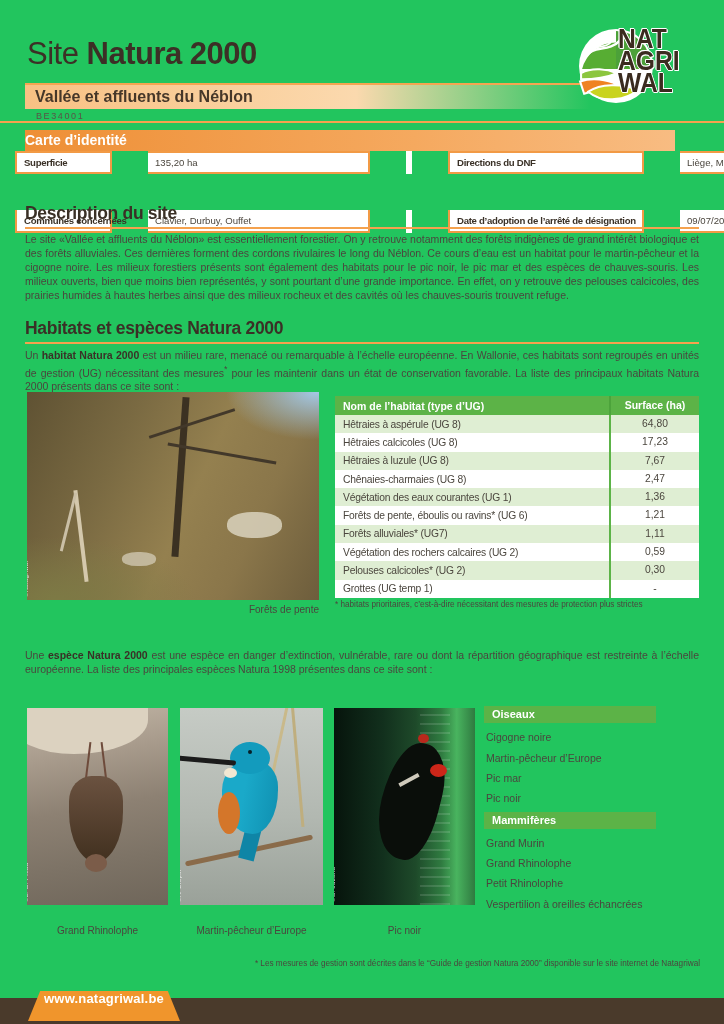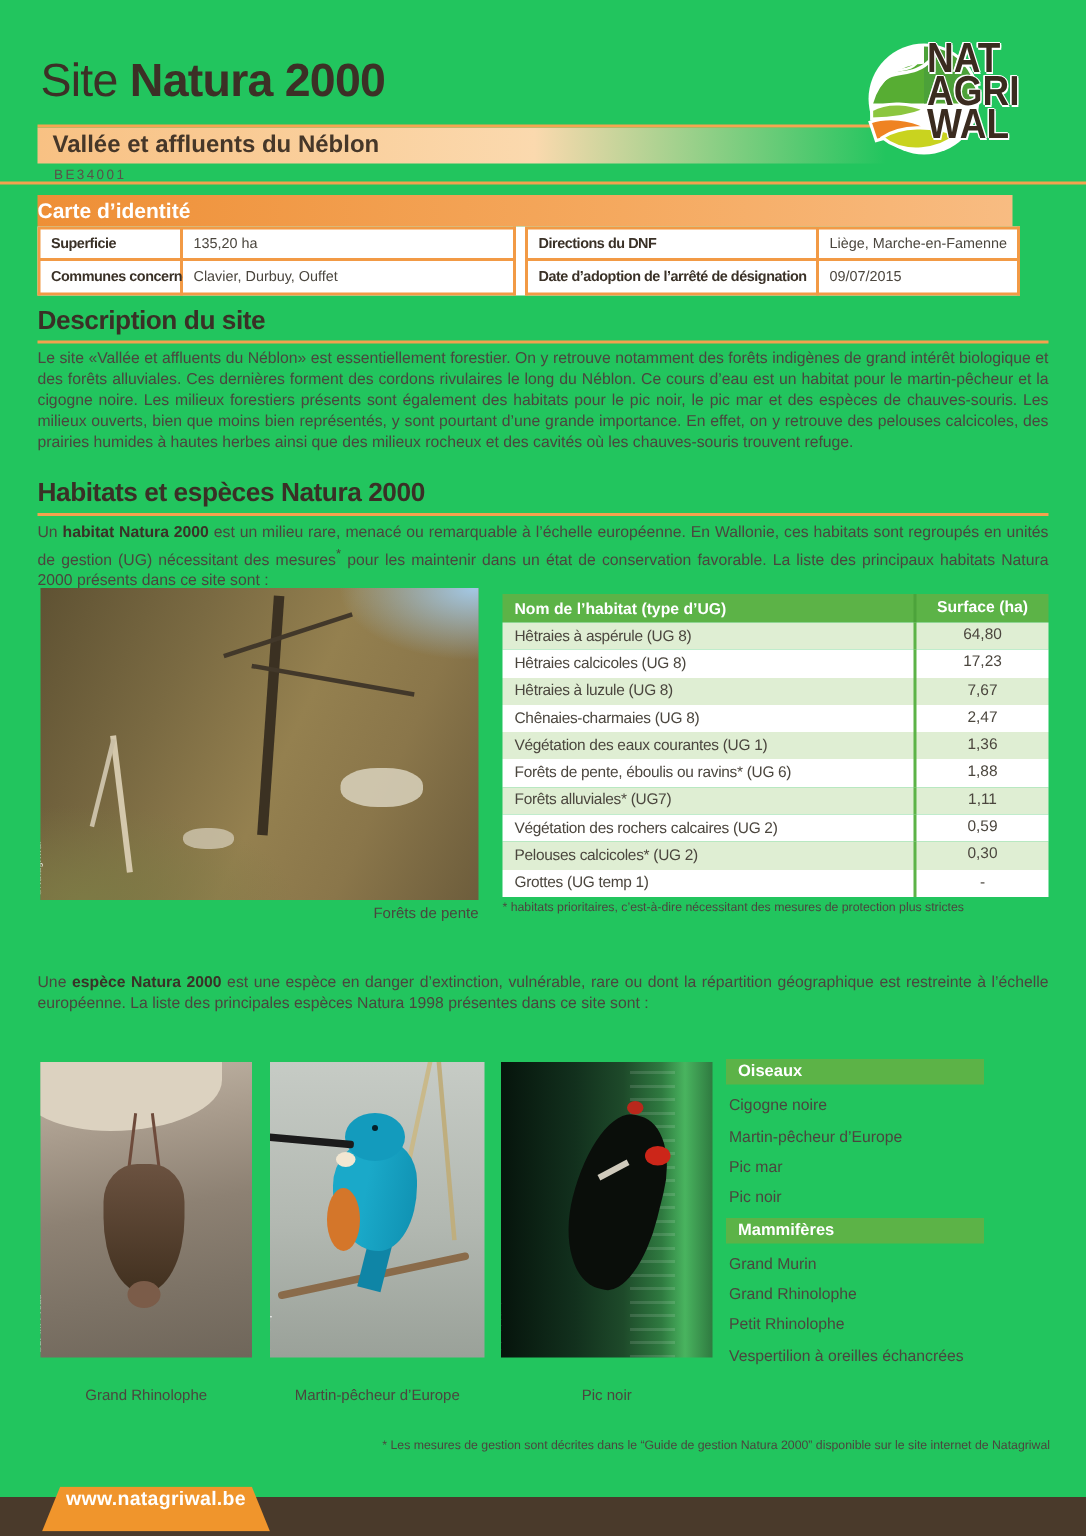--- a/index.html
+++ b/index.html
@@ -22,22 +22,22 @@
   .logo{position:absolute;left:578px;top:24px;width:146px;height:96px;}
   .logo svg{position:absolute;left:0;top:4px;}
   .logo .logo-text{position:absolute;left:40px;top:4px;font-weight:bold;font-size:28px;
         line-height:22px;color:#3a2b1f;transform:scaleX(0.88);transform-origin:left top;
         text-shadow:-1px 0 #fff,1px 0 #fff,0 -1px #fff,0 1px #fff,-1px -1px #fff,1px 1px #fff;}
 
   
   .id-head{position:absolute;left:25px;top:130px;width:650px;height:21px;box-sizing:border-box;
         background:linear-gradient(90deg,#ee8f36 0%,#f5a95f 60%,#f8bc82 100%);
         color:#fff;font-weight:bold;font-size:14px;line-height:21px;}
-  .id-table{position:absolute;left:25px;top:151px;width:650px;box-sizing:border-box;
-        display:grid;grid-template-columns:97px 222px 6px 196px 1fr;grid-auto-rows:23px;}
+  .id-table{position:absolute;left:15px;top:151px;width:650px;box-sizing:border-box;
+        display:grid;grid-template-columns:97px 222px 6px 196px 1fr;grid-auto-rows:23px;gap:36px;}
   .id-cell{border-bottom:2px solid #f29a45;border-right:2px solid #f29a45;background:#fff;
         display:flex;align-items:center;padding:0 7px;font-size:9.6px;color:#4b463e;
         white-space:nowrap;overflow:visible;}
   .id-cell.first{border-left:2px solid #f29a45;}
   .id-cell.top{border-top:2px solid #f29a45;}
   .id-gap{background:#fff;}
   .id-label{font-weight:bold;color:#3a3127;letter-spacing:-0.3px;}
 
   
   .sec-h{position:absolute;left:25px;font-size:17.5px;font-weight:bold;color:#3a3026;letter-spacing:-0.3px;}
@@ -217,21 +217,21 @@
     <div class="hab-row">
         <div class="c1">Chênaies-charmaies (UG 8)</div>
         <div class="c2">2,47</div>
       </div>
     <div class="hab-row">
         <div class="c1">Végétation des eaux courantes (UG 1)</div>
         <div class="c2">1,36</div>
       </div>
     <div class="hab-row">
         <div class="c1">Forêts de pente, éboulis ou ravins* (UG 6)</div>
-        <div class="c2">1,88</div>
+        <div class="c2">1,21</div>
       </div>
     <div class="hab-row">
         <div class="c1">Forêts alluviales* (UG7)</div>
         <div class="c2">1,11</div>
       </div>
     <div class="hab-row">
         <div class="c1">Végétation des rochers calcaires (UG 2)</div>
         <div class="c2">0,59</div>
       </div>
     <div class="hab-row">

